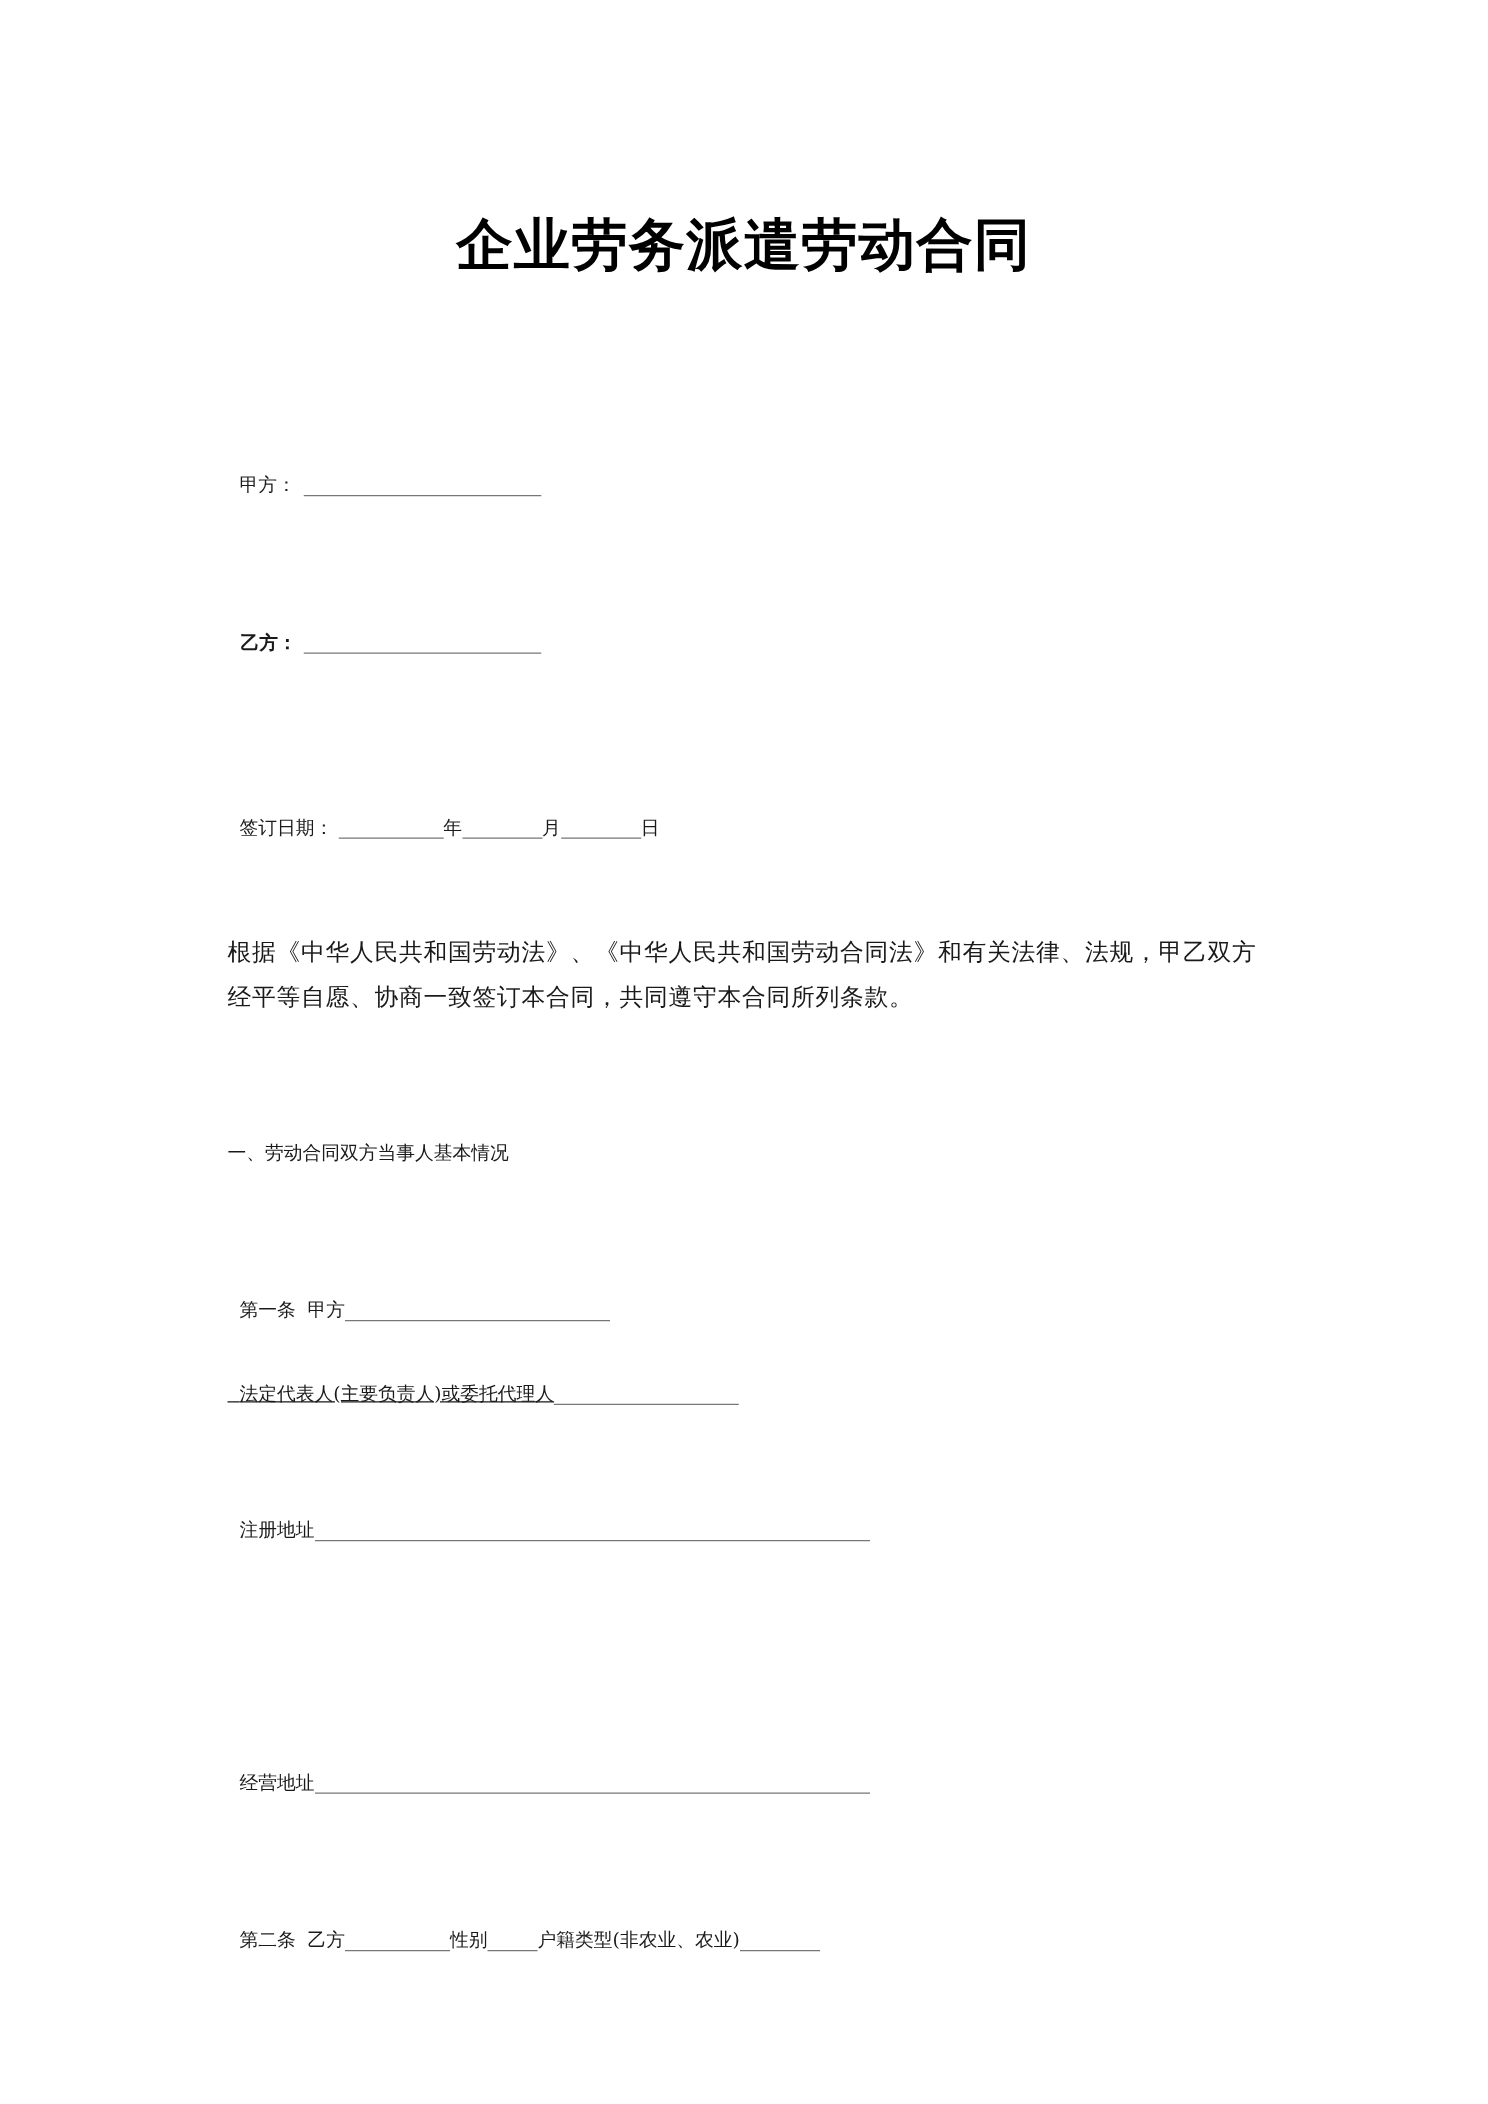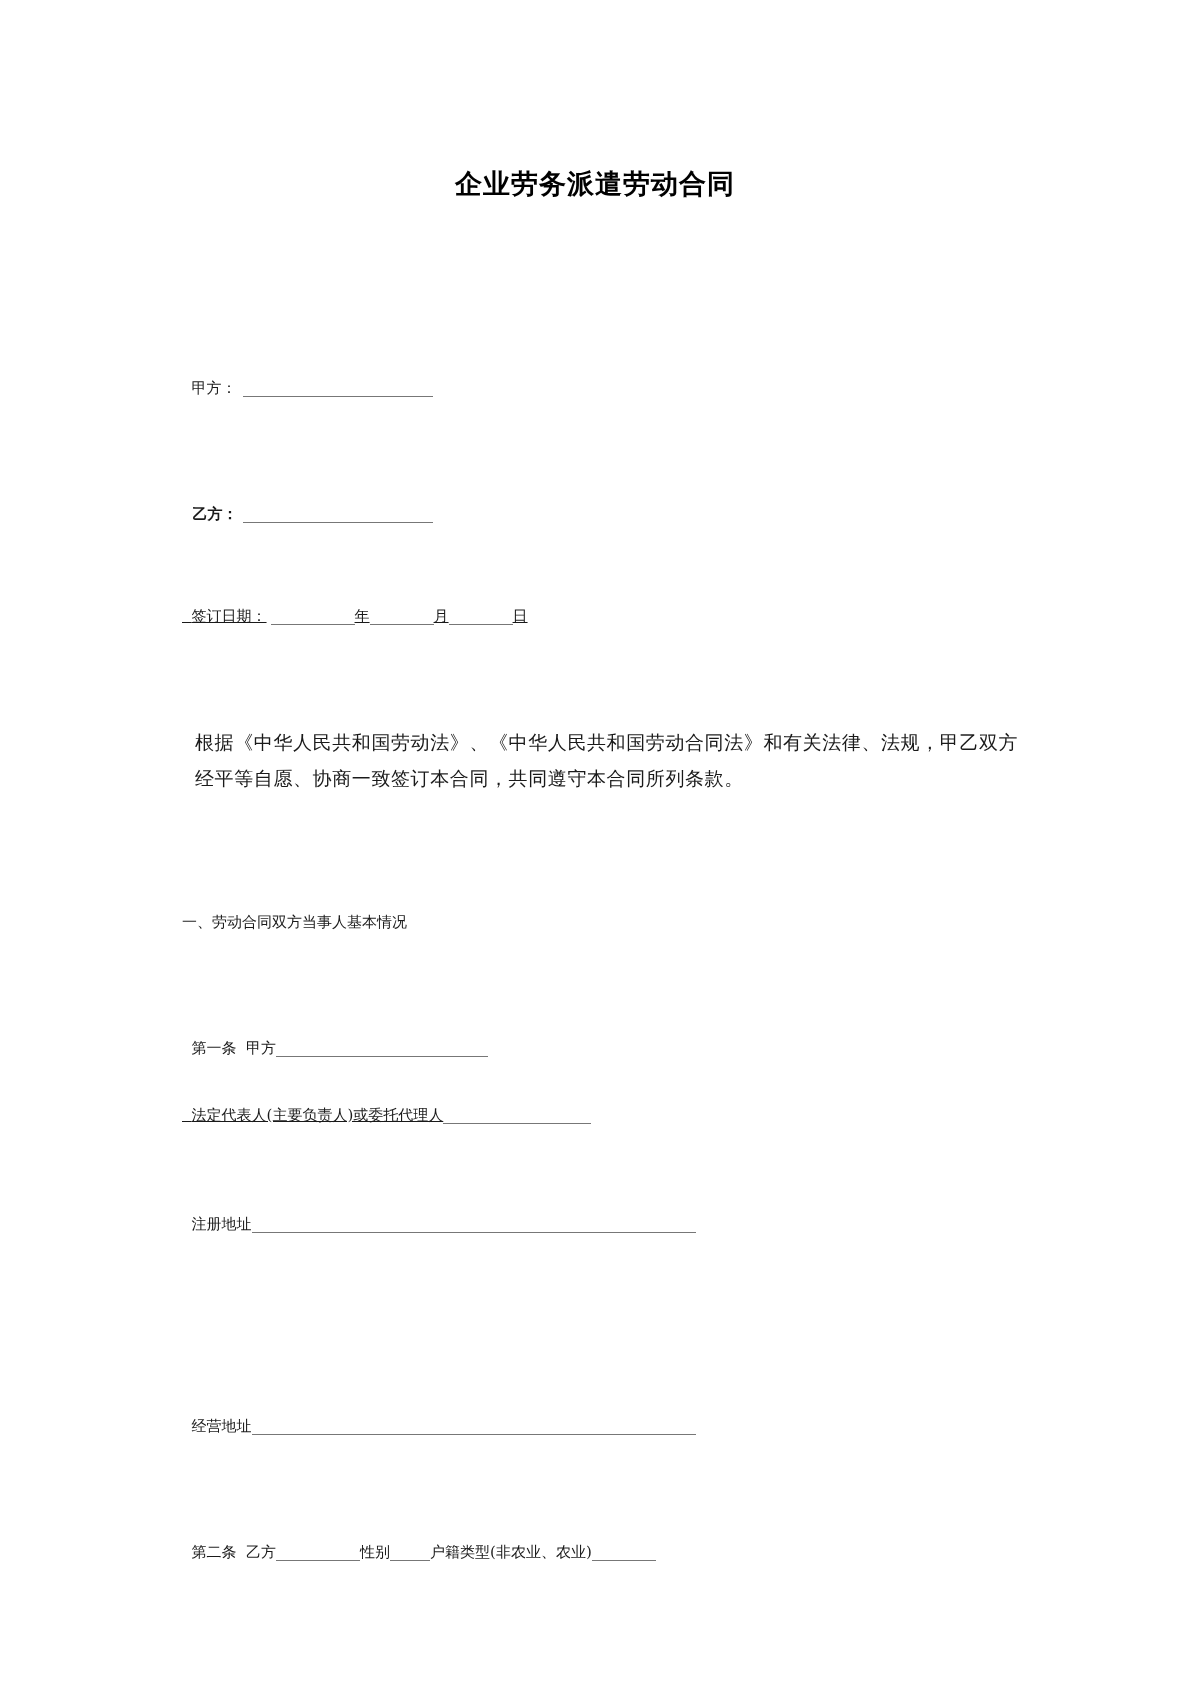--- a/index.html
+++ b/index.html
@@ -1,41 +1,41 @@
 <!DOCTYPE html>
 <html><head>
 <meta charset="utf-8">
 <style>
   html, body { margin: 0; padding: 0; background: #ffffff; }
   body { width: 1190px; height: 1683px; position: relative; overflow: hidden;
          font-family: "DejaVu Serif", "Liberation Serif", serif; color: #111; }
   .title { position: absolute; left: 0; width: 1190px; top: 166px; text-align: center;
-           font-size: 27px; font-weight: bold; letter-spacing: 1px; color: #000; }
+           font-size: 45px; font-weight: bold; letter-spacing: 1px; color: #000; }
   .line { position: absolute; left: 182px; font-size: 15px; white-space: pre; color: #1a1a1a; line-height: 24px; }
   .para { position: absolute; left: 182px; width: 840px; font-size: 19px; line-height: 36px; color: #1a1a1a; letter-spacing: 0.6px; }
   .blank { display: inline-block; border-bottom: 1px solid #777; height: 20px; vertical-align: baseline; margin-bottom: -4px; }
 </style>
 </head>
 <body>
 
 <div class="title">企业劳务派遣劳动合同</div>
 
 <div class="line" style="top:352px;">
   <span>甲方：</span><span class="blank" style="width:190px;margin-left:6px;"></span>
 </div>
 
 <div class="line" style="top:478px;font-weight:bold;">
   <span>乙方：</span><span class="blank" style="width:190px;margin-left:6px;"></span>
 </div>
 
-<div class="line" style="top:580px;text-decoration:underline;">
+<div class="line" style="top:626px;">
   <span>签订日期：</span><span class="blank" style="width:84px;margin-left:4px;"></span><span>年</span><span class="blank" style="width:64px;"></span><span>月</span><span class="blank" style="width:64px;"></span><span>日</span>
 </div>
 
-<div class="para" style="top:724px;margin-left:13px;">根据《中华人民共和国劳动法》、《中华人民共和国劳动合同法》和有关法律、法规，甲乙双方经平等自愿、协商一致签订本合同，共同遵守本合同所列条款。</div>
+<div class="para" style="top:744px;">根据《中华人民共和国劳动法》、《中华人民共和国劳动合同法》和有关法律、法规，甲乙双方经平等自愿、协商一致签订本合同，共同遵守本合同所列条款。</div>
 
 <div class="line" style="top:886px;margin-top:24px;">一、劳动合同双方当事人基本情况</div>
 
 <div class="line" style="top:1012px;">
   <span>第一条  甲方</span><span class="blank" style="width:212px;"></span>
 </div>
 
 <div class="line" style="top:1079px;text-decoration:underline;">
   <span>法定代表人(主要负责人)或委托代理人</span><span class="blank" style="width:148px;"></span>
 </div>

